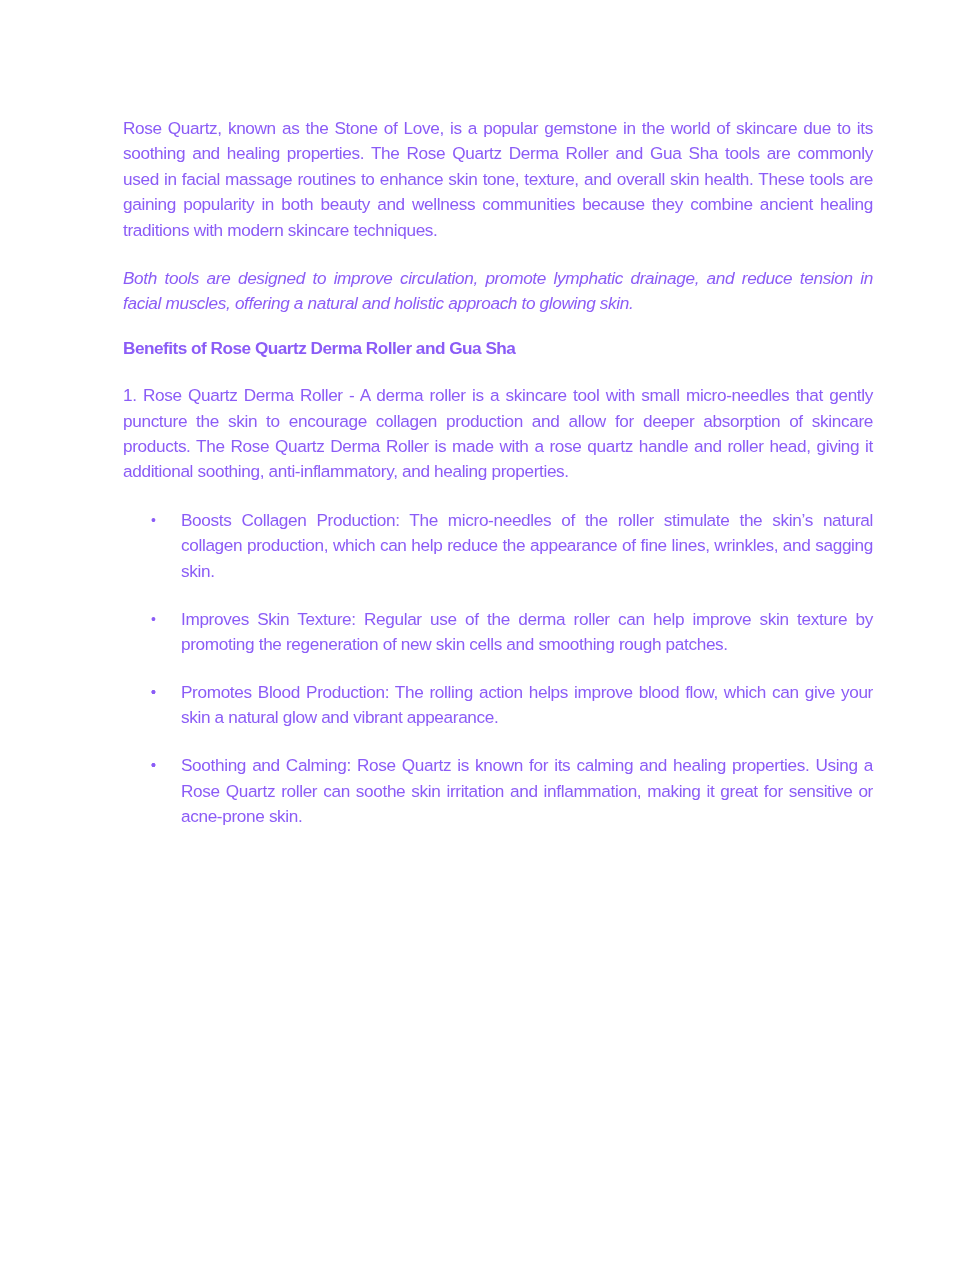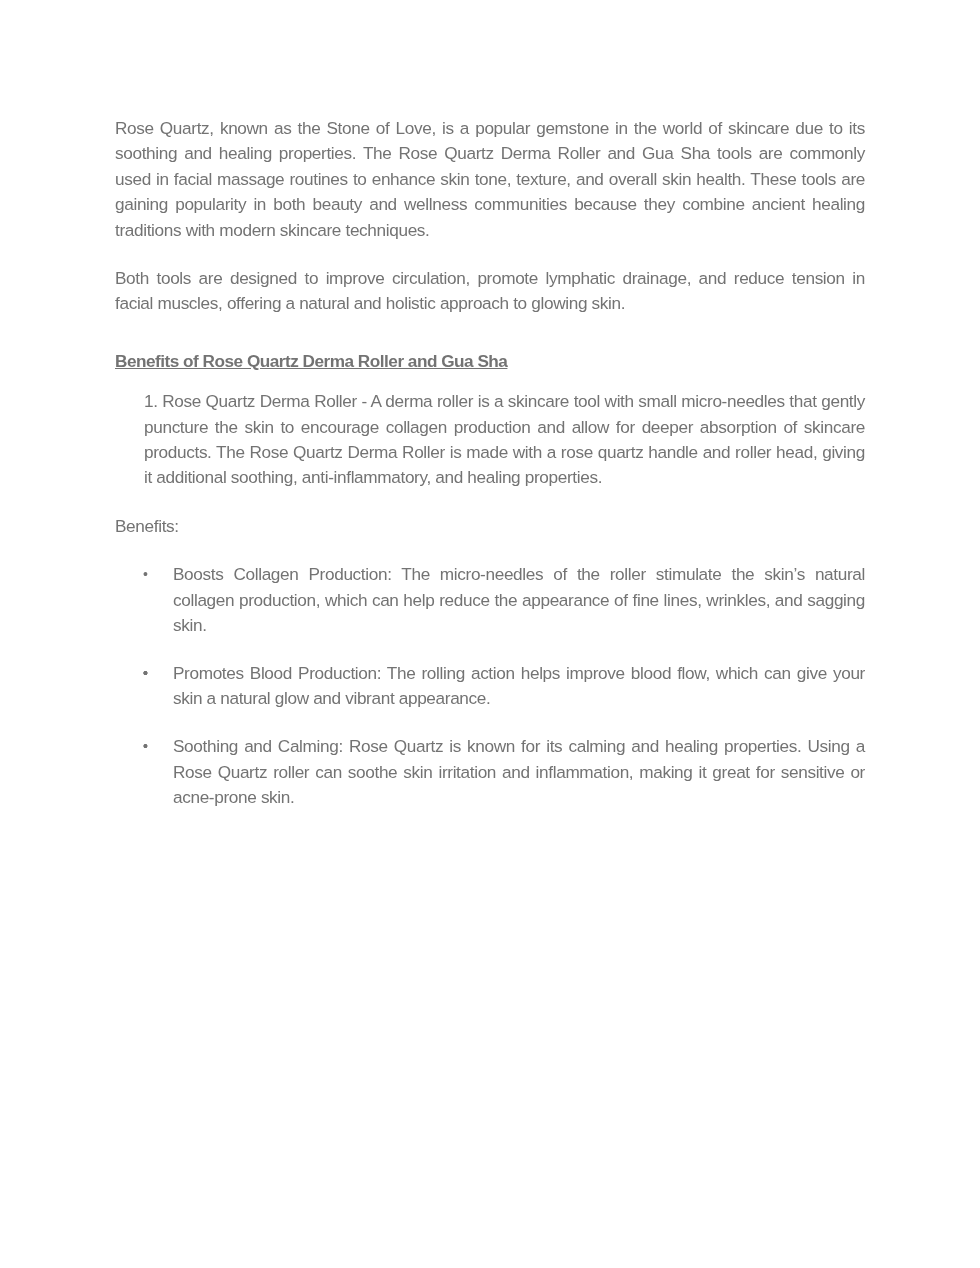--- a/index.html
+++ b/index.html
@@ -1,42 +1,41 @@
 <!DOCTYPE html>
 <html><head>
 <meta charset="utf-8">
 <style>
   html, body { margin: 0; padding: 0; background: #ffffff; }
   body { width: 980px; height: 1268px; position: relative; overflow: hidden; }
   .page {
-    position: absolute; left: 115px; top: 116px; width: 750px;
+    position: absolute; left: 123px; top: 116px; width: 750px;
     font-family: "Liberation Sans", sans-serif;
-    font-size: 17.2px; line-height: 25.4px; color: #737373;
+    font-size: 17.2px; line-height: 25.4px; color: #8b5cf6;
     letter-spacing: -0.35px; word-spacing: 0px;
   }
   p { margin: 0; text-align: justify; }
   .p1 { margin-bottom: 23px; }
-  .p2 { margin-bottom: 32px; }
-  .heading { font-weight: bold; margin-bottom: 15px; letter-spacing: -0.5px; text-decoration: underline; }
-  .p3 { margin-bottom: 23px; margin-left: 29px; }
+  .p2 { margin-bottom: 19px; font-style: italic; }
+  .heading { font-weight: bold; margin-bottom: 22px; letter-spacing: -0.5px; }
+  .p3 { margin-bottom: 23px; }
   .benefits-label { margin-bottom: 23px; }
   ul { list-style: none; margin: 0; padding: 0; }
   li { position: relative; padding-left: 58px; margin-bottom: 22.5px; text-align: justify; }
   li .bullet { position: absolute; left: 28px; top: 0; font-size: 14px; }
 </style>
 </head>
 <body>
 
 <div class="page">
   <p class="p1">Rose Quartz, known as the Stone of Love, is a popular gemstone in the world of skincare due to its soothing and healing properties. The Rose Quartz Derma Roller and Gua Sha tools are commonly used in facial massage routines to enhance skin tone, texture, and overall skin health. These tools are gaining popularity in both beauty and wellness communities because they combine ancient healing traditions with modern skincare techniques.</p>
   <p class="p2">Both tools are designed to improve circulation, promote lymphatic drainage, and reduce tension in facial muscles, offering a natural and holistic approach to glowing skin.</p>
   <p class="heading">Benefits of Rose Quartz Derma Roller and Gua Sha</p>
   <p class="p3">1. Rose Quartz Derma Roller - A derma roller is a skincare tool with small micro-needles that gently puncture the skin to encourage collagen production and allow for deeper absorption of skincare products. The Rose Quartz Derma Roller is made with a rose quartz handle and roller head, giving it additional soothing, anti-inflammatory, and healing properties.</p>
-  <p class="benefits-label">Benefits:</p>
   <ul>
     <li><span class="bullet">•</span><span>Boosts Collagen Production: The micro-needles of the roller stimulate the skin’s natural collagen production, which can help reduce the appearance of fine lines, wrinkles, and sagging skin.</span></li>
-    <li><span class="bullet">•</span></li>
+    <li><span class="bullet">•</span><span>Improves Skin Texture: Regular use of the derma roller can help improve skin texture by promoting the regeneration of new skin cells and smoothing rough patches.</span></li>
     <li><span class="bullet">•</span></li>
     <li><span class="bullet">•</span><span>Promotes Blood Production: The rolling action helps improve blood flow, which can give your skin a natural glow and vibrant appearance.</span></li>
     <li><span class="bullet">•</span></li>
     <li><span class="bullet">•</span><span>Soothing and Calming: Rose Quartz is known for its calming and healing properties. Using a Rose Quartz roller can soothe skin irritation and inflammation, making it great for sensitive or acne-prone skin.</span></li>
   </ul>
 </div>
 
 </body></html>

